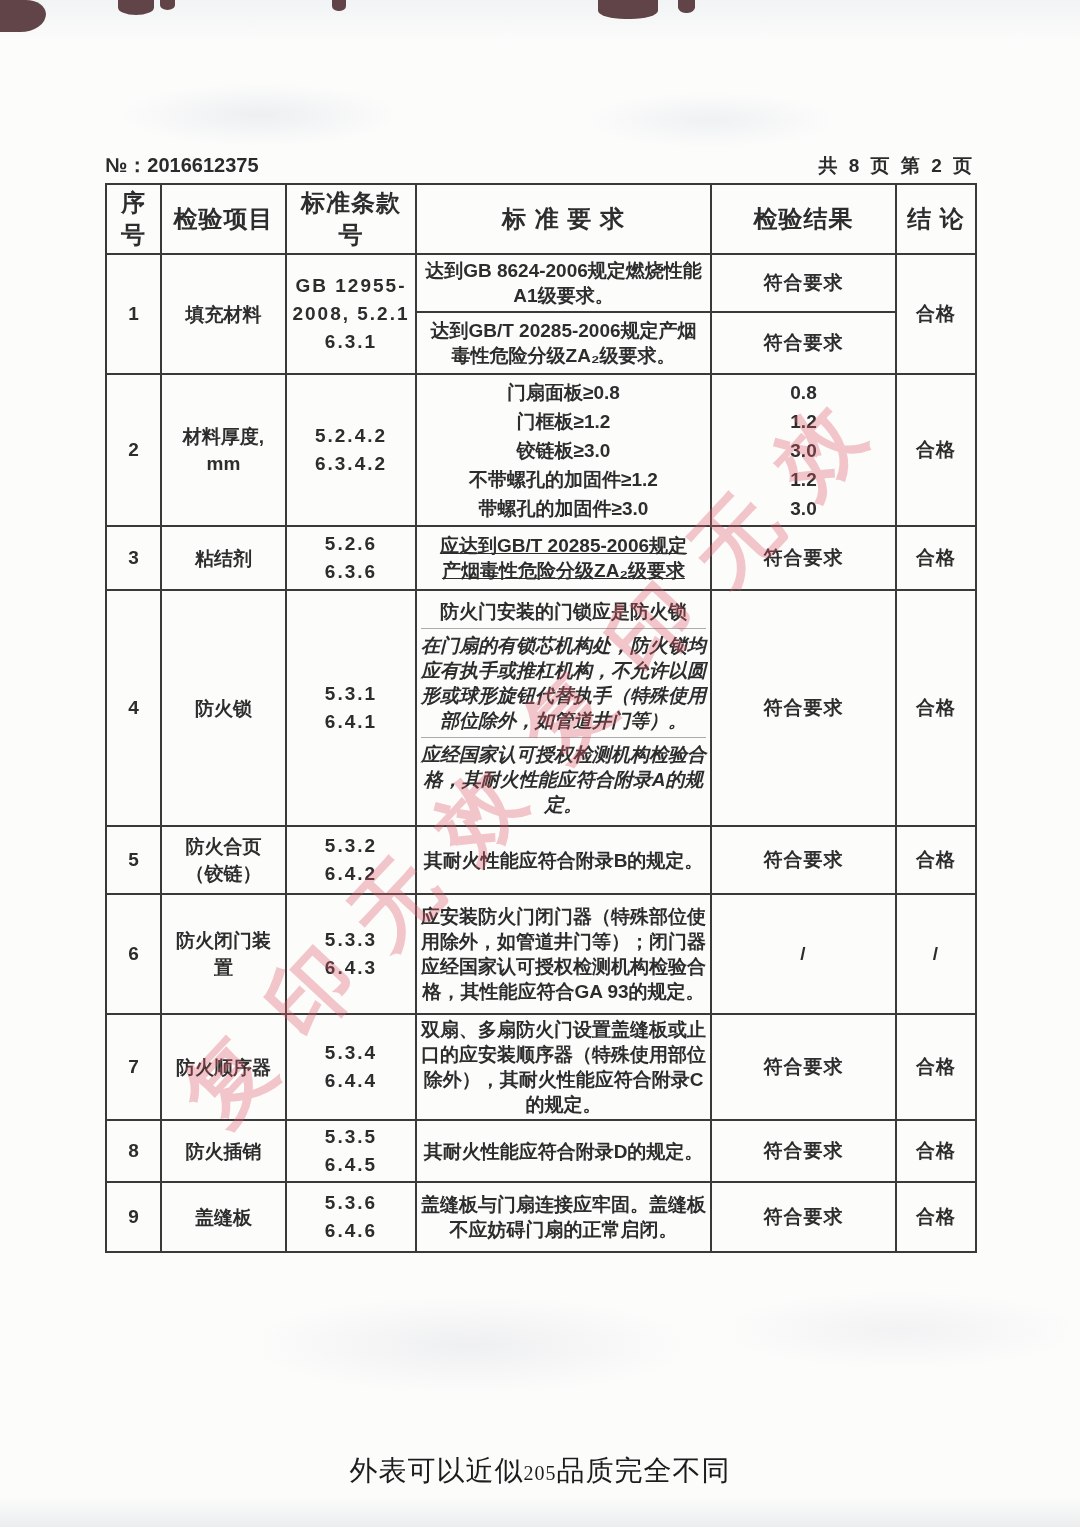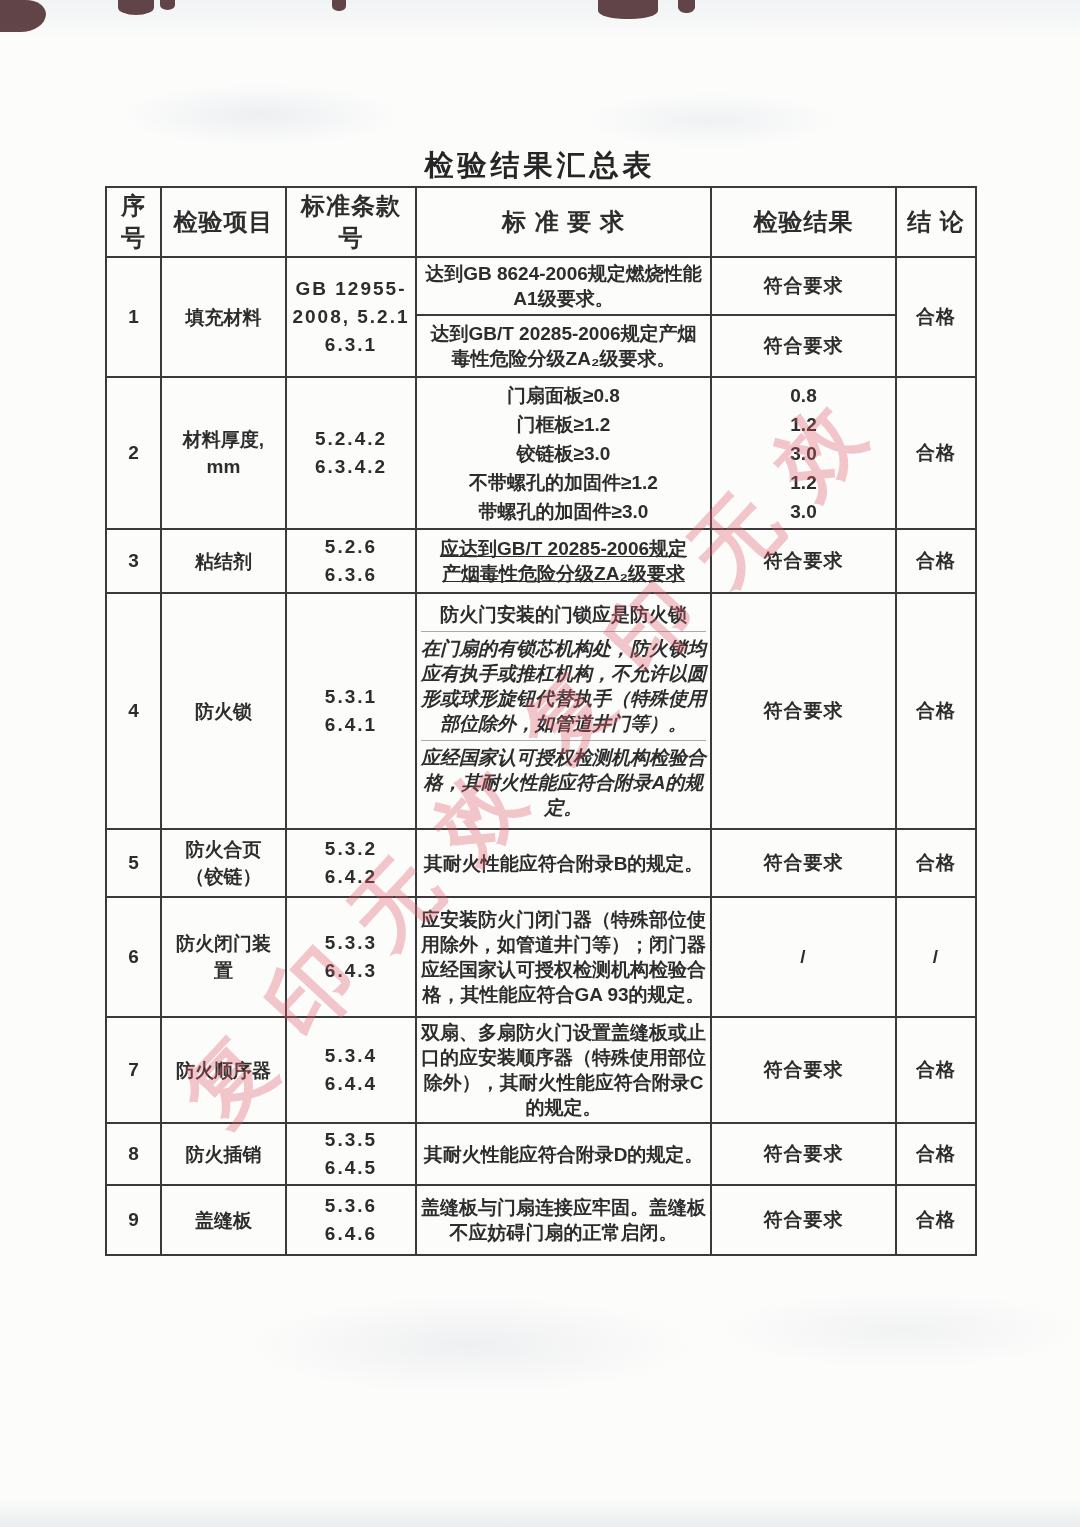--- a/index.html
+++ b/index.html
@@ -110,22 +110,25 @@
 
 <div class="paper">
   <div class="blob b1"></div>
   <div class="blob b2"></div>
   <div class="blob b3"></div>
   <div class="blob b4"></div>
   <div class="blob b5"></div>
   <div class="blob b6"></div>
 
   <div class="content">
-    <h2 class="subtitle">检验结果汇总表</h2>
-
+
+    <div class="meta-row">
+      <div class="report-no"><span>№：</span><span>2016612375</span></div>
+      <div class="pages">共 8 页 第 2 页</div>
+    </div>
 
     <table class="results">
       <colgroup>
         <col style="width:55px">
           <col style="width:125px">
           <col style="width:130px">
         <col style="width:295px">
           <col style="width:185px">
           <col style="width:80px">
       </colgroup>
@@ -283,13 +286,16 @@
             <td class="c-conc">合格</td>
           </tr>
         </tbody>
     </table>
   </div>
 
   <div class="watermark">
     <span>复印无效</span><span>复印无效</span>
   </div>
 
+  <div class="footer-caption">
+    <span>外表可以近似</span><span class="small">205</span><span>品质完全不同</span>
+  </div>
 </div>
 
 </body></html>

